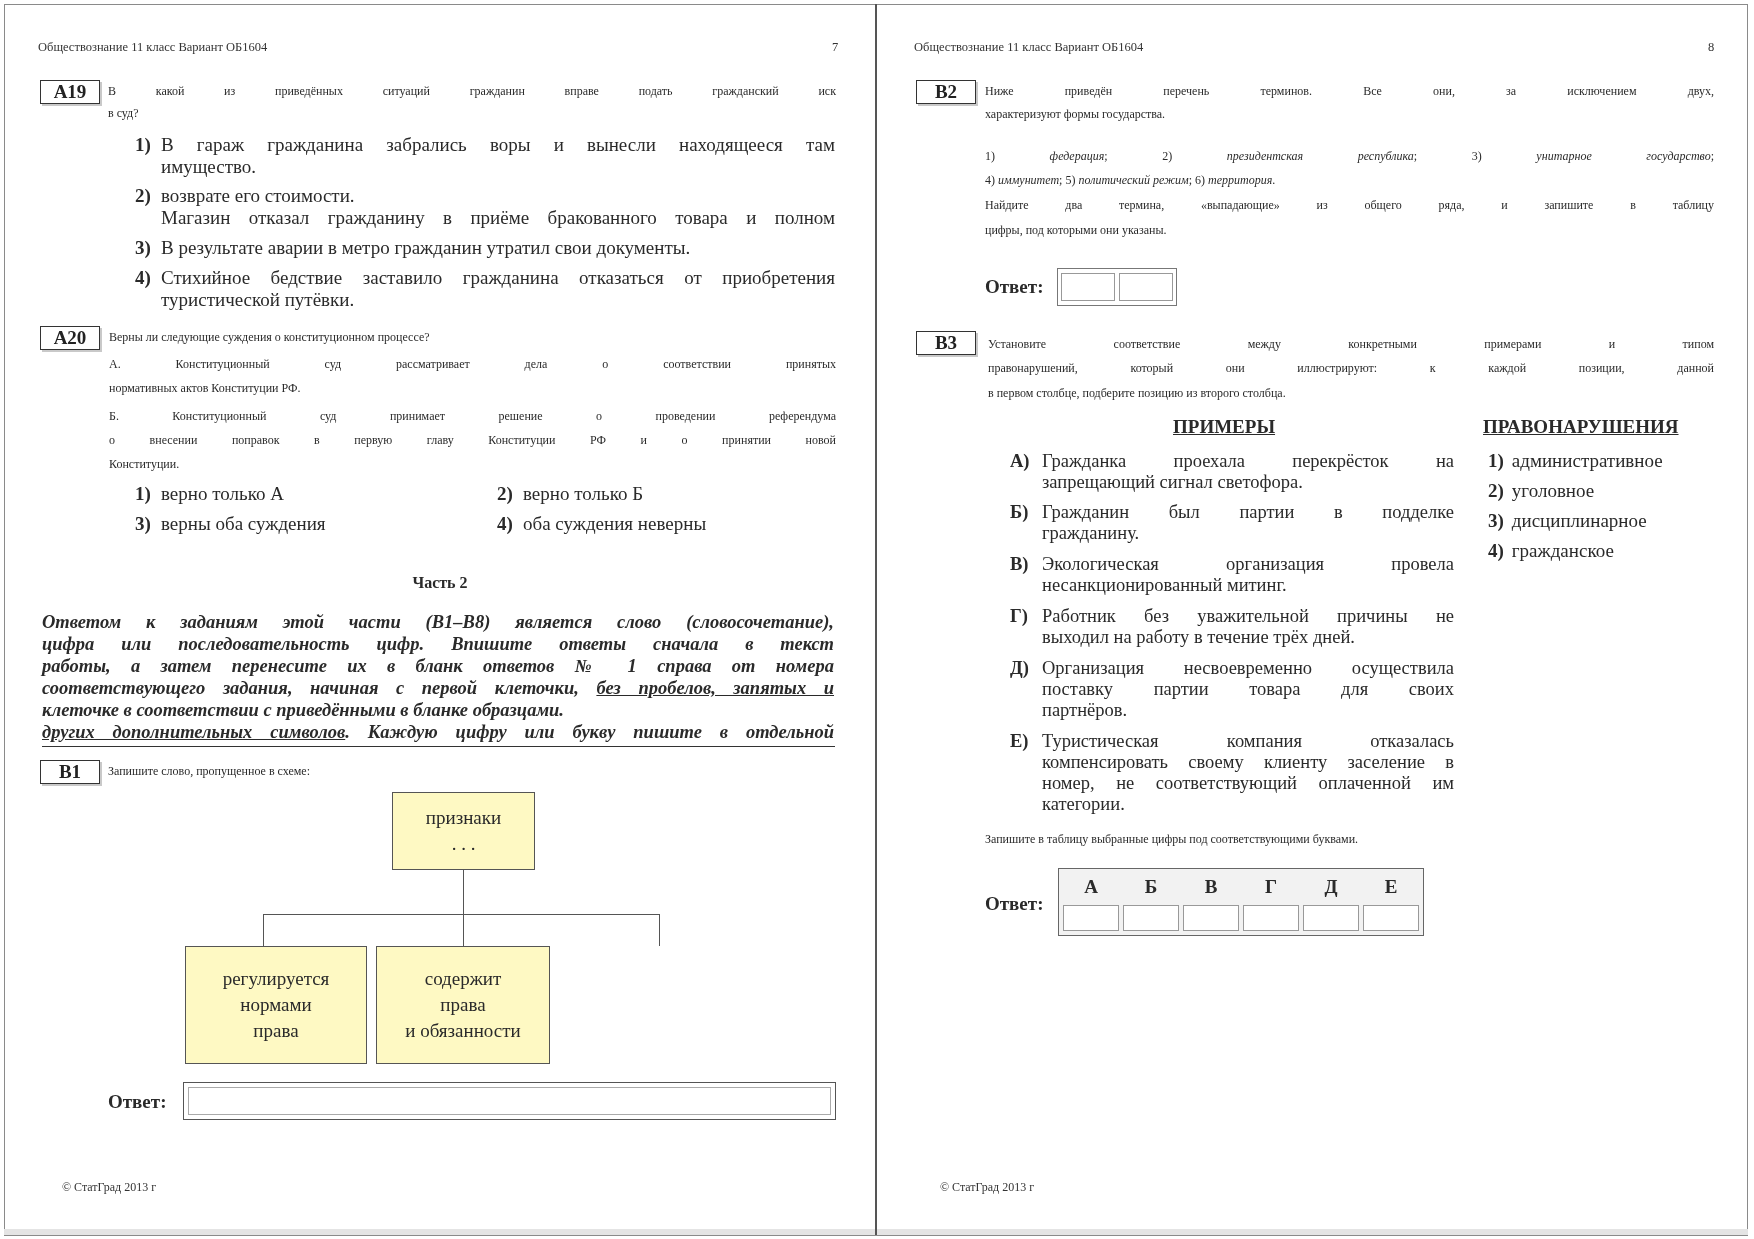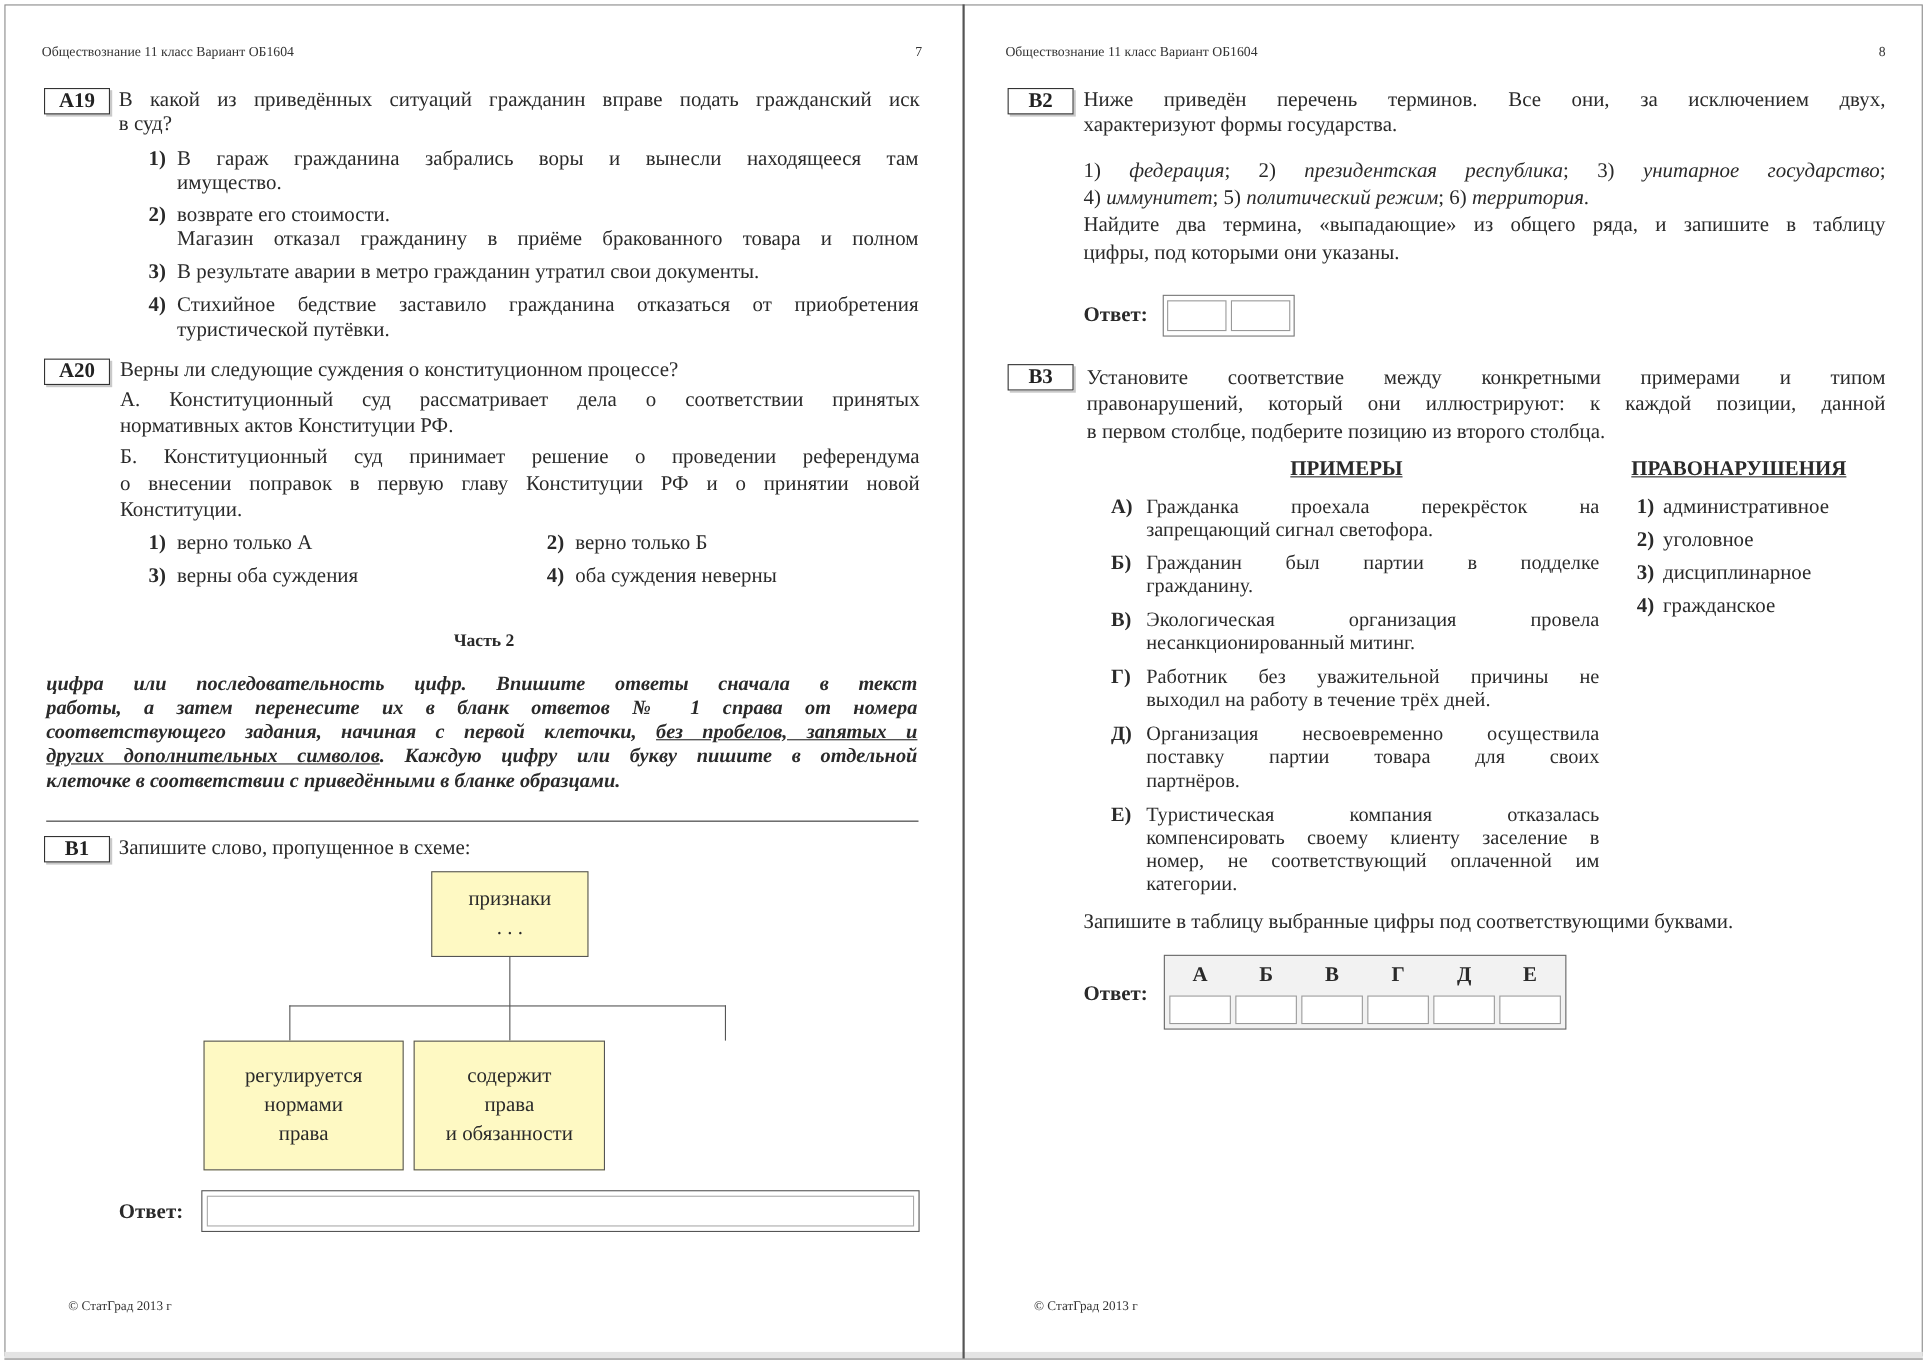--- a/index.html
+++ b/index.html
@@ -11,21 +11,21 @@
   .divider { position:absolute; left:875px; top:4px; width:2px; height:1231px; background:#555; }
   .page { position:absolute; top:0; height:1239px; }
   .page.left { left:0; width:876px; }
   .page.right { left:878px; width:876px; }
   .hdr { position:absolute; top:40px; font-size:12.5px; color:#333; }
   .pnum { position:absolute; top:40px; font-size:12.5px; color:#333; }
   .foot { position:absolute; top:1180px; font-size:12px; color:#333; }
   .tlabel { position:absolute; width:60px; height:24px; border:1px solid #333; box-sizing:border-box;
             font-weight:bold; font-size:19px; text-align:center; line-height:22px; color:#222;
             box-shadow:2px 2px 0 #c9c9c9; }
-  .txt { position:absolute; font-size:19px; line-height:22px; text-align:justify; }
+  .txt { position:absolute; font-size:12px; line-height:22px; text-align:justify; }
   .opt { position:absolute; font-size:19px; line-height:22px; text-align:justify; }
   .opt .n { position:absolute; left:-26px; top:0; font-weight:bold; }
   .part-title { position:absolute; left:30px; width:820px; text-align:center; top:574px; font-weight:bold; font-size:16px; }
   .instr { position:absolute; left:42px; width:792px; top:611px; font-size:18.5px; line-height:22px;
            font-style:italic; font-weight:bold; text-align:justify; }
   .instr u { text-decoration:underline; }
   .hr { position:absolute; left:42px; width:793px; top:746px; height:1px; background:#333; }
   .box { position:absolute; border:1px solid #555; box-sizing:border-box; background:#fef9c3;
          display:flex; align-items:center; justify-content:center; text-align:center;
          font-size:19px; line-height:26px; }
@@ -97,25 +97,26 @@
     <span class="n">3)</span>
     <span>верны оба суждения</span>
   </div>
   <div class="opt" style="left:523px; top:513px;">
     <span class="n">4)</span>
     <span>оба суждения неверны</span>
   </div>
 
   <div class="part-title">Часть 2</div>
   <div class="instr">
+    <div style="text-align-last:justify;">Ответом к заданиям этой части (В1–В8) является слово (словосочетание),</div>
     <div style="text-align-last:justify;">цифра или последовательность цифр. Впишите ответы сначала в текст</div>
     <div style="text-align-last:justify;">работы, а затем перенесите их в бланк ответов № 1 справа от номера</div>
     <div style="text-align-last:justify;"><span>соответствующего задания, начиная с первой клеточки, </span><u>без пробелов, запятых и</u></div>
+    <div>клеточке в соответствии с приведёнными в бланке образцами.</div>
     <div style="text-align-last:justify;"><u>других дополнительных символов</u><span>. Каждую цифру или букву пишите в отдельной</span></div>
-    <div>клеточке в соответствии с приведёнными в бланке образцами.</div>
   </div>
   <div class="hr"></div>
 
   <div class="tlabel" style="left:40px; top:760px;">B1</div>
   <div class="txt" style="left:108px; top:760px;">Запишите слово, пропущенное в схеме:</div>
 
   <div class="box" style="left:392px; top:792px; width:143px; height:78px; flex-direction:column; line-height:26px;">
     <div>признаки</div>
     <div>. . .</div>
   </div>

